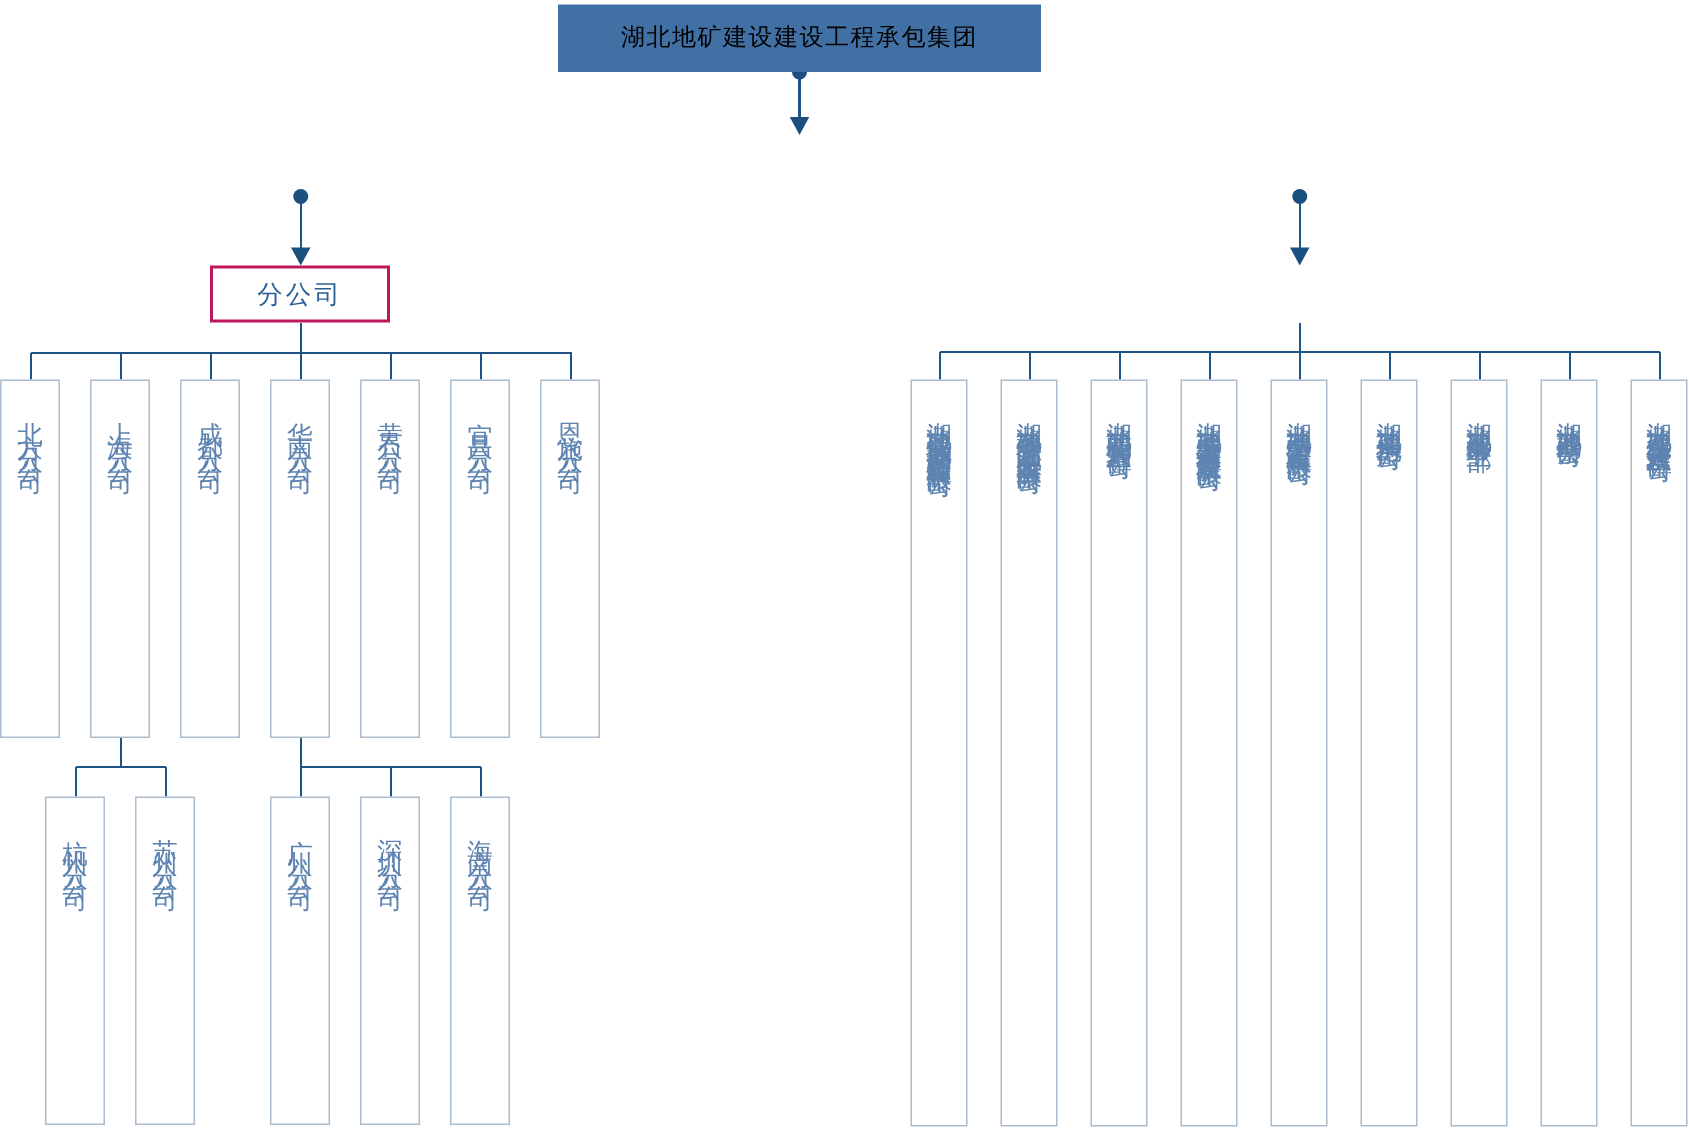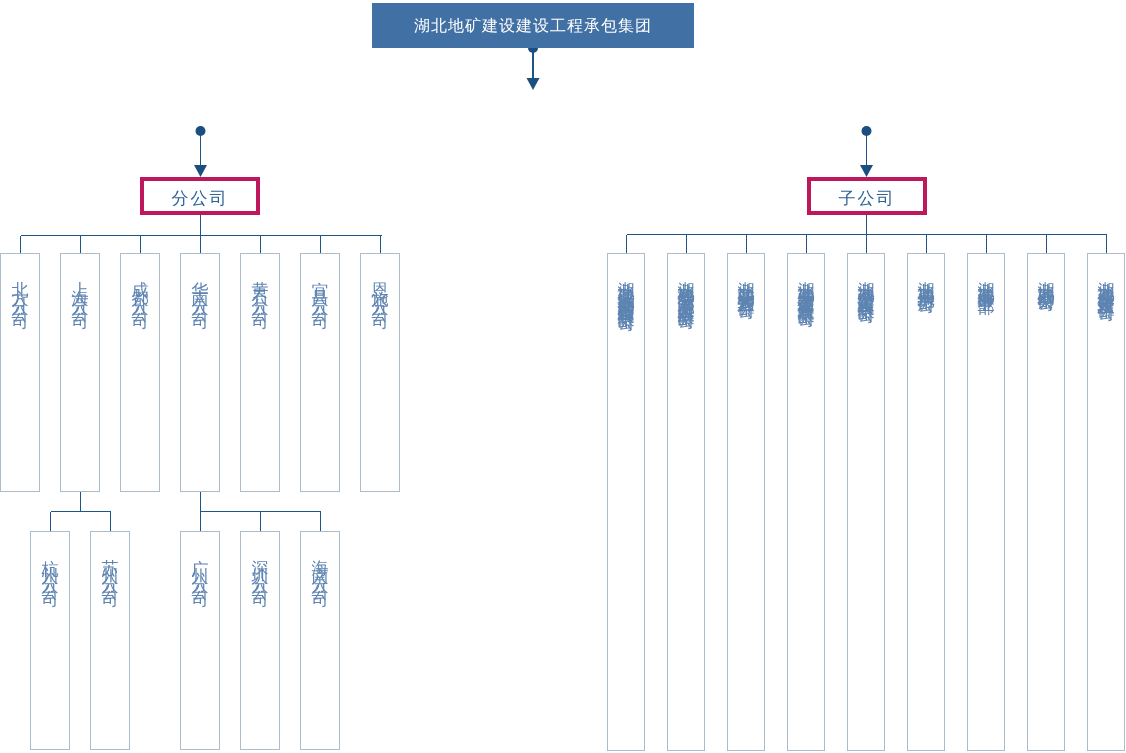--- a/index.html
+++ b/index.html
@@ -10,42 +10,42 @@
     height: 753px;
     background: #ffffff;
     overflow: hidden;
   }
   .abs { position: absolute; box-sizing: border-box; }
 
   
   .root-box {
     left: 372px; top: 3px; width: 322px; height: 45px;
     background: #4170a4;
-    color: #ffffff;
+    color: #000000;
     font-size: 16px;
     text-align: center;
     line-height: 45px;
     letter-spacing: 1px;
   }
 
   
   .core-bar {
     left: 140px; top: 90px; width: 787px; height: 41px;
     background: #a2b7ce;
     color: #ffffff;
     font-size: 16px;
     text-align: center;
     line-height: 41px;
     letter-spacing: 1px;
   }
 
   
   .lbl {
     width: 120px; height: 38px;
-    border: 4px solid #be185d;
+    border: 2px solid #be185d;
     background: #ffffff;
     color: #2c6095;
     font-size: 17px;
     text-align: center;
     line-height: 36px;
     letter-spacing: 2px;
   }
   .lbl-left  { left: 140px; top: 177px; }
   .lbl-right { left: 807px; top: 177px; }
 
@@ -132,21 +132,20 @@
       <path d="M526.5 78 L539.5 78 L533 90 Z"></path>
       <path d="M194 165 L207 165 L200.5 177 Z"></path>
       <path d="M860 165 L873 165 L866.5 177 Z"></path>
     </g>
   </svg>
 
   <div class="abs root-box">湖北地矿建设建设工程承包集团</div>
 
 
   <div class="abs lbl lbl-left">分公司</div>
-  <div class="abs lbl lbl-right">子公司</div>
 
   <div class="abs vbox wide lv1" style="left:0px">
       <span>北方分公司</span>
     </div>
   <div class="abs vbox wide lv1" style="left:60px">
       <span>上海分公司</span>
     </div>
   <div class="abs vbox wide lv1" style="left:120px">
       <span>成都分公司</span>
     </div>

